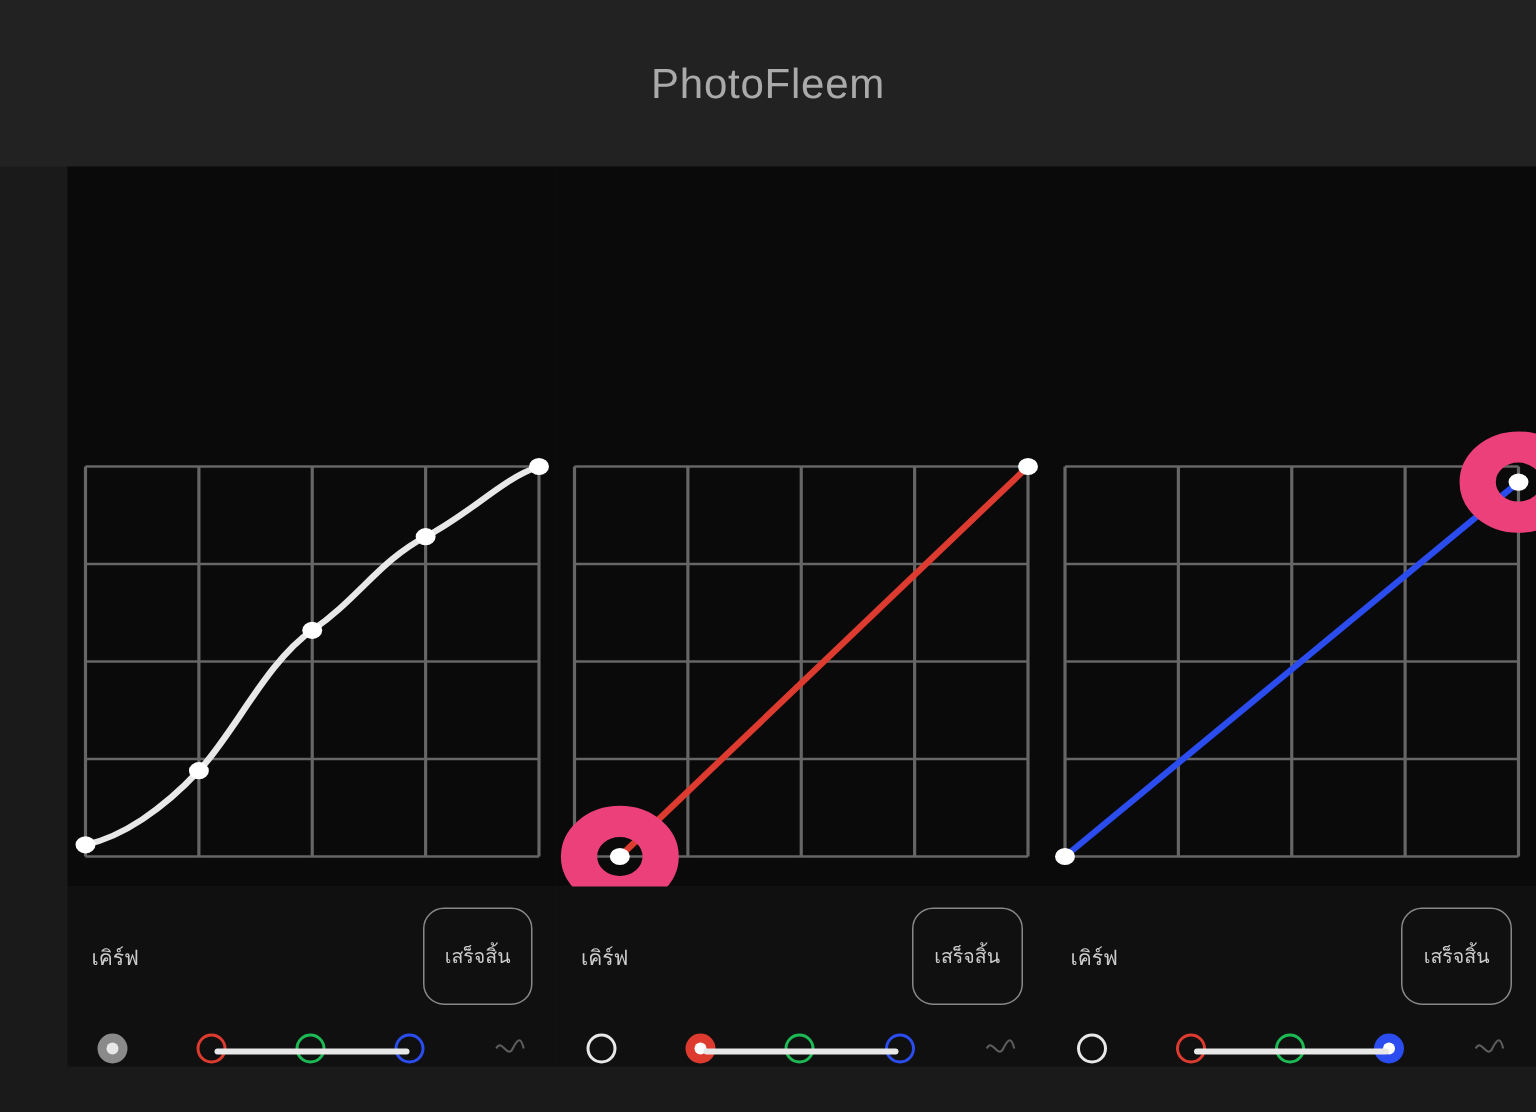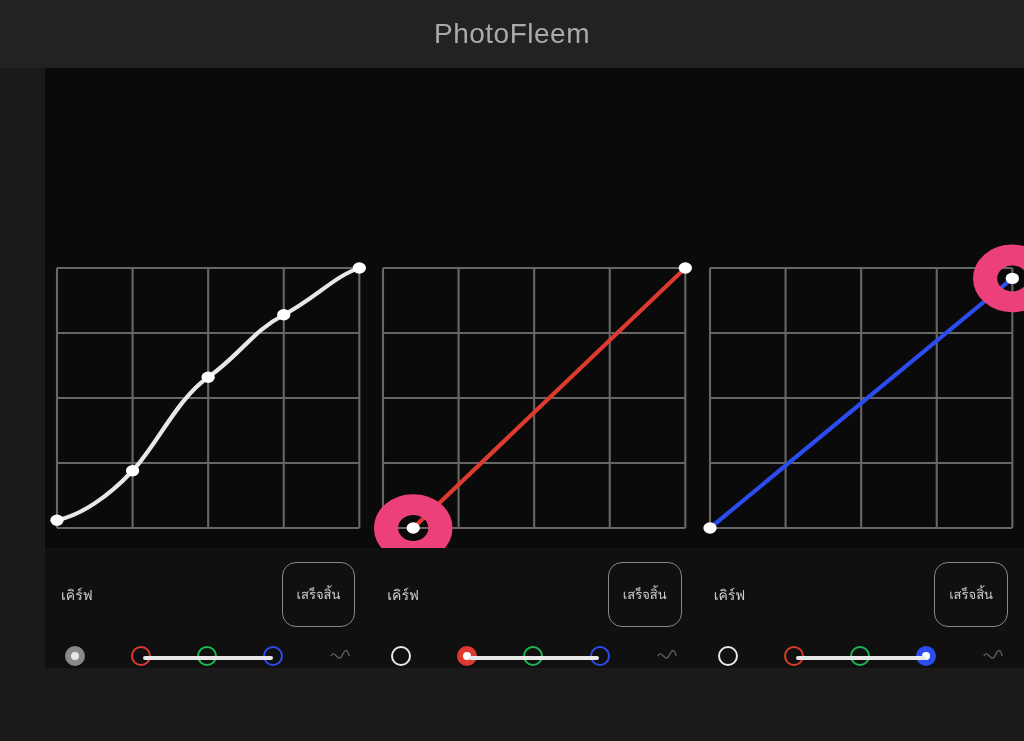--- a/index.html
+++ b/index.html
@@ -5,21 +5,21 @@
 * { margin: 0; padding: 0; box-sizing: border-box; }
 body {
   background: #1a1a1a;
   width: 1024px;
   height: 741px;
   overflow: hidden;
   font-family: -apple-system, BlinkMacSystemFont, sans-serif;
   color: #b8b8b8;
 }
 .header {
-  height: 68px;
+  height: 111px;
   display: flex;
   align-items: center;
   justify-content: center;
   background: #222;
 }
 .header-title {
   font-size: 28px;
   color: #aaa;
   font-weight: 300;
   letter-spacing: 0.5px;

